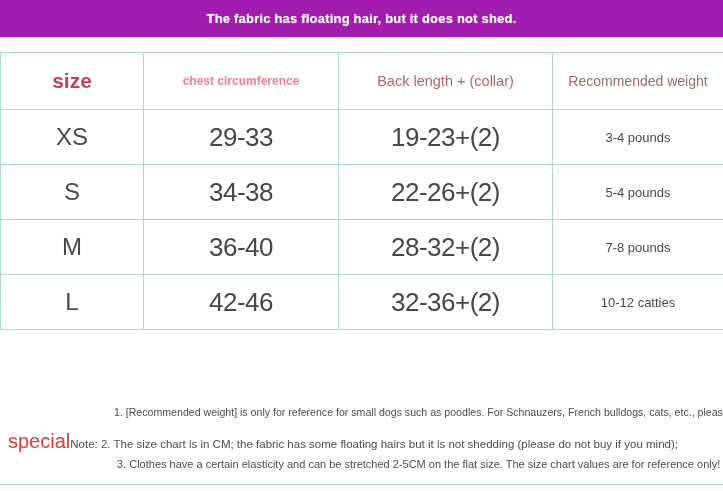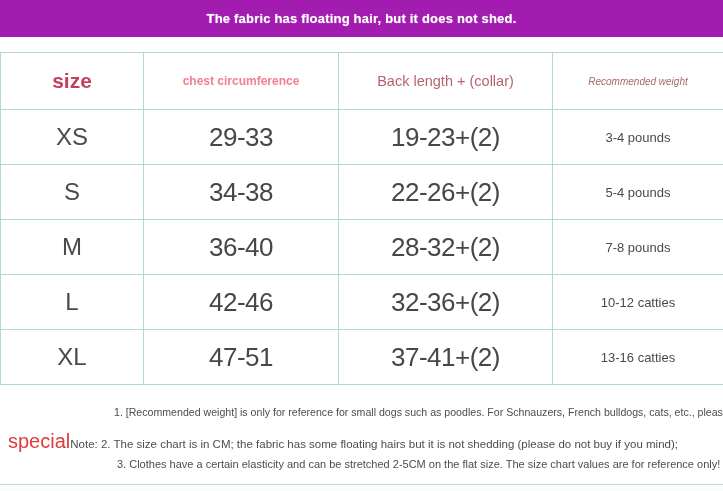--- a/index.html
+++ b/index.html
@@ -58,23 +58,22 @@
   .hdr-chest {
     font-size: 12px;
     font-weight: 700;
     color: #f07f8f;
   }
   .hdr-back {
     font-size: 14.5px;
     color: #b5626e;
   }
   .hdr-weight {
-    font-size: 10px;
+    font-size: 14px;
     color: #a16a62;
-    font-style: italic;
   }
 
   .cell-size {
     font-size: 24px;
     color: #4a4a4a;
   }
   .cell-chest, .cell-back {
     font-size: 26px;
     color: #474747;
     letter-spacing: -0.5px;
@@ -168,26 +167,20 @@
       <td class="cell-chest">36-40</td>
       <td class="cell-back">28-32+(2)</td>
       <td class="cell-weight">7-8 pounds</td>
     </tr>
     <tr class="data-row">
       <td class="cell-size">L</td>
       <td class="cell-chest">42-46</td>
       <td class="cell-back">32-36+(2)</td>
       <td class="cell-weight">10-12 catties</td>
     </tr>
-    <tr class="data-row">
-      <td class="cell-size">XL</td>
-      <td class="cell-chest">47-51</td>
-      <td class="cell-back">37-41+(2)</td>
-      <td class="cell-weight">13-16 catties</td>
-    </tr>
   </tbody>
 </table>
 
 <div class="note-line1">1. [Recommended weight] is only for reference for small dogs such as poodles. For Schnauzers, French bulldogs, cats, etc., please refer to the chest length;</div>
 
 <div class="note-line2">
   <span class="special-label">special</span><span class="note-line2-text">Note: 2. The size chart is in CM; the fabric has some floating hairs but it is not shedding (please do not buy if you mind);</span>
 </div>
 
 <div class="note-line3">3. Clothes have a certain elasticity and can be stretched 2-5CM on the flat size. The size chart values are for reference only!</div>

